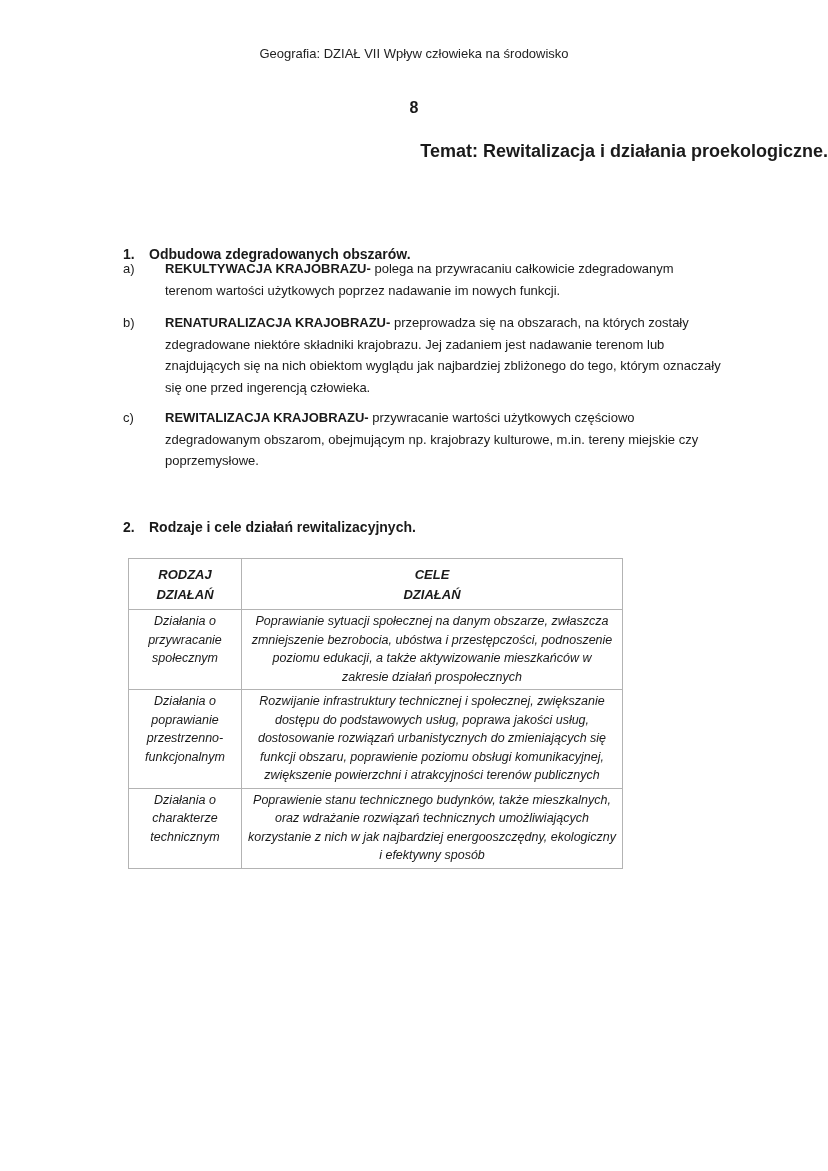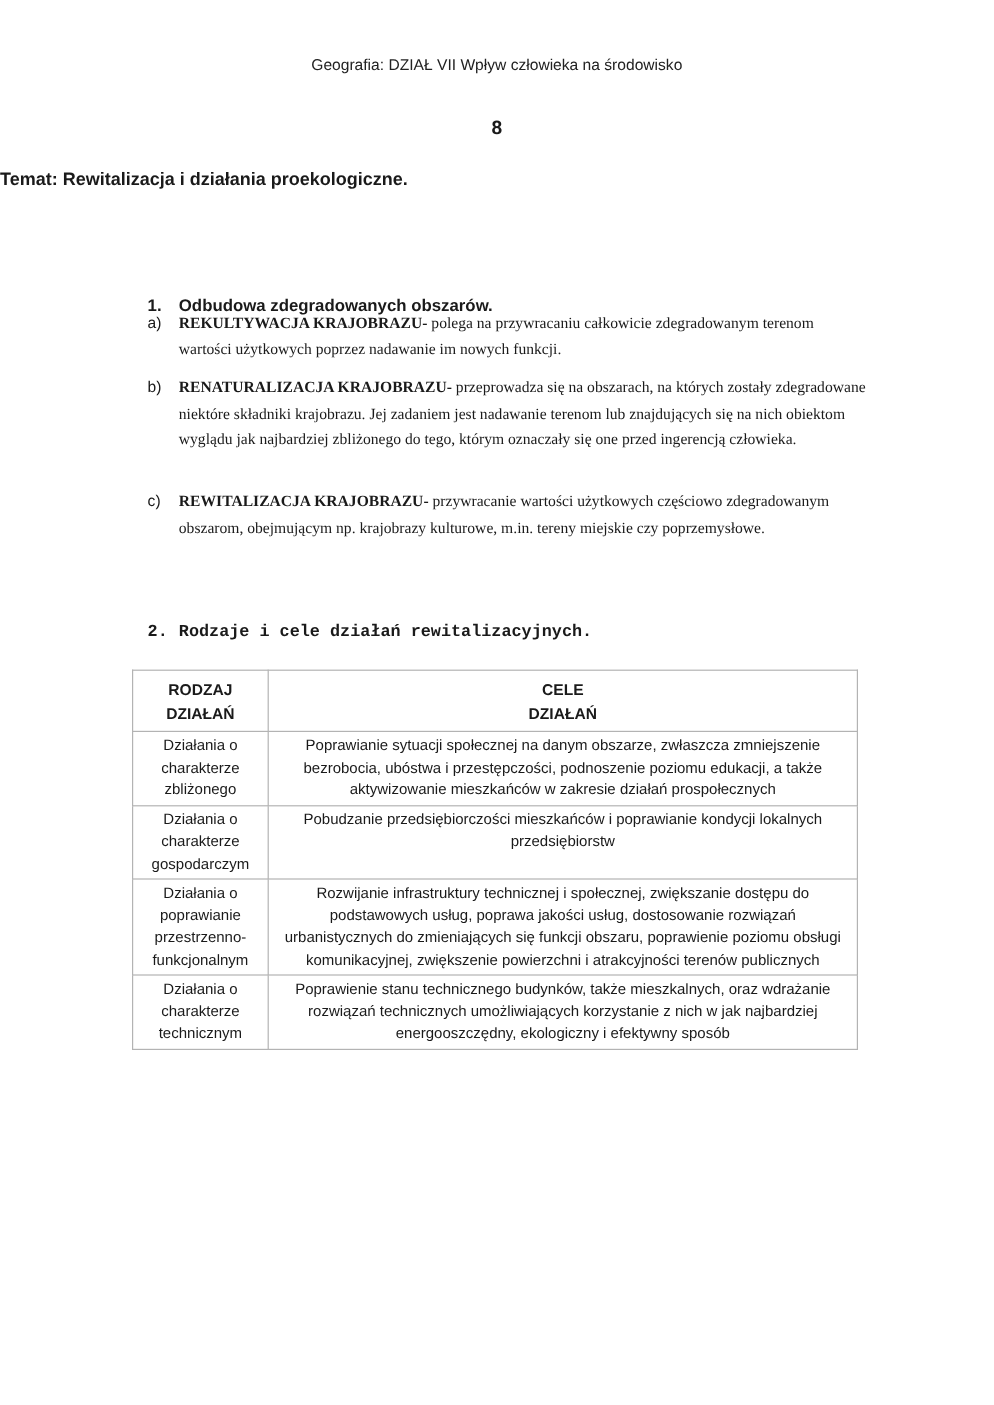--- a/index.html
+++ b/index.html
@@ -31,22 +31,22 @@
       width: 828px;
       text-align: center;
       font-size: 16px;
       font-weight: bold;
     }
     .doc-title {
       position: absolute;
       top: 141px;
       left: 0;
       width: 828px;
-      text-align: left;
-      font-size: 15px;
+      text-align: right;
+      font-size: 18px;
       font-weight: bold;
     }
     .section-heading {
       position: absolute;
       left: 123px;
       font-size: 14px;
       font-weight: bold;
     }
     .section-heading .num {
       display: inline-block;
@@ -59,34 +59,34 @@
       font-size: 13px;
       line-height: 21.5px;
     }
     .def-item .marker {
       position: absolute;
       left: 0;
       top: 0;
       width: 26px;
     }
     .def-item .body {
-      margin-left: 26px;
-      font-family: Liberation Serif, serif;
+      margin-left: 42px;
     }
     .def-item .term {
       font-weight: bold;
     }
     table.actions {
       position: absolute;
       top: 558px;
-      left: 110px;
-      width: 605px;
+      left: 128px;
+      width: 495px;
       border-collapse: collapse;
       font-size: 12.5px;
       line-height: 18.5px;
+      font-style: italic;
     }
     table.actions th, table.actions td {
       border: 1px solid #b3b3b3;
       text-align: center;
       vertical-align: top;
       padding: 2px 6px 3px 6px;
     }
     table.actions th {
       font-weight: bold;
       font-size: 13px;
@@ -117,45 +117,41 @@
 <div class="def-item" style="top:312px;">
   <span class="marker">b)</span>
   <div class="body"><span class="term">RENATURALIZACJA KRAJOBRAZU-</span><span> przeprowadza się na obszarach, na których zostały zdegradowane niektóre składniki krajobrazu. Jej zadaniem jest nadawanie terenom lub znajdujących się na nich obiektom wyglądu jak najbardziej zbliżonego do tego, którym oznaczały się one przed ingerencją człowieka.</span></div>
 </div>
 
 <div class="def-item" style="top:407px;">
   <span class="marker">c)</span>
   <div class="body"><span class="term">REWITALIZACJA KRAJOBRAZU-</span><span> przywracanie wartości użytkowych częściowo zdegradowanym obszarom, obejmującym np. krajobrazy kulturowe, m.in. tereny miejskie czy poprzemysłowe.</span></div>
 </div>
 
-<div class="section-heading" style="top:519px;font-family:Liberation Mono, monospace;">
+<div class="section-heading" style="top:519px;">
   <span class="num">2.</span><span>Rodzaje i cele działań rewitalizacyjnych.</span>
 </div>
 
 <table class="actions">
   <thead>
     <tr>
       <th class="col-type">
         <div>RODZAJ</div>
         <div>DZIAŁAŃ</div>
       </th>
       <th>
         <div>CELE</div>
         <div>DZIAŁAŃ</div>
       </th>
     </tr>
   </thead>
   <tbody>
     <tr>
-      <td class="col-type">Działania o charakterze zbliżonego</td>
+      <td class="col-type">Działania o przywracanie społecznym</td>
       <td>Poprawianie sytuacji społecznej na danym obszarze, zwłaszcza zmniejszenie bezrobocia, ubóstwa i przestępczości, podnoszenie poziomu edukacji, a także aktywizowanie mieszkańców w zakresie działań prospołecznych</td>
-    </tr>
-    <tr>
-      <td class="col-type">Działania o charakterze gospodarczym</td>
-      <td>Pobudzanie przedsiębiorczości mieszkańców i poprawianie kondycji lokalnych przedsiębiorstw</td>
     </tr>
     <tr>
       <td class="col-type">Działania o poprawianie przestrzenno-funkcjonalnym</td>
       <td>Rozwijanie infrastruktury technicznej i społecznej, zwiększanie dostępu do podstawowych usług, poprawa jakości usług, dostosowanie rozwiązań urbanistycznych do zmieniających się funkcji obszaru, poprawienie poziomu obsługi komunikacyjnej, zwiększenie powierzchni i atrakcyjności terenów publicznych</td>
     </tr>
     <tr>
       <td class="col-type">Działania o charakterze technicznym</td>
       <td>Poprawienie stanu technicznego budynków, także mieszkalnych, oraz wdrażanie rozwiązań technicznych umożliwiających korzystanie z nich w jak najbardziej energooszczędny, ekologiczny i efektywny sposób</td>
     </tr>
   </tbody>

